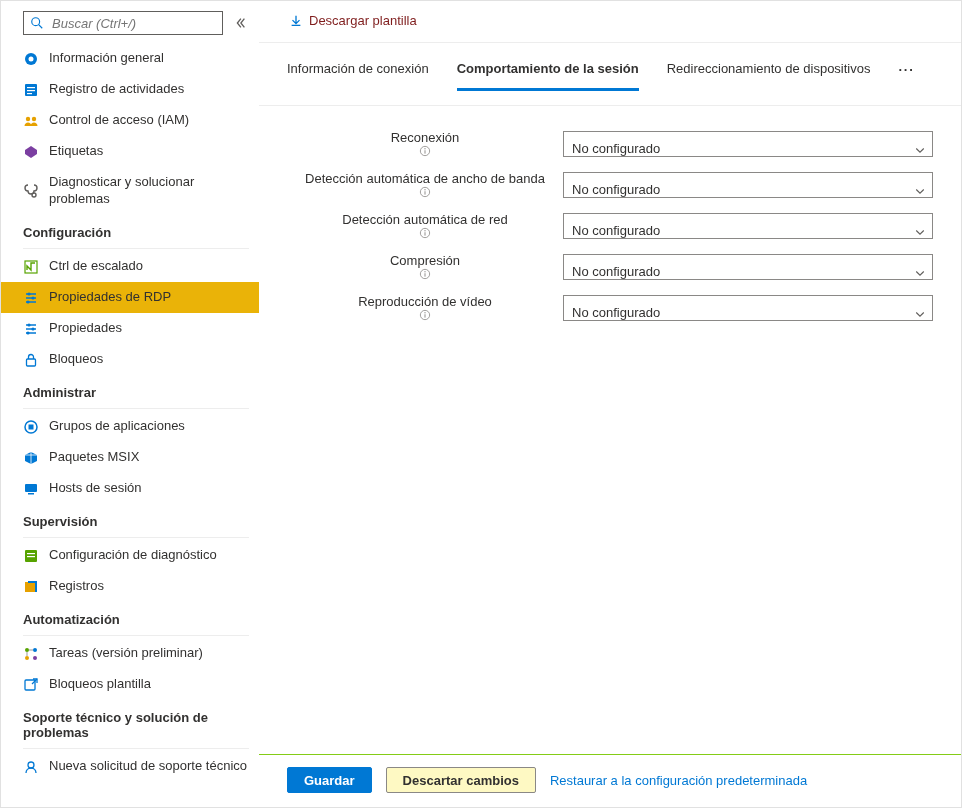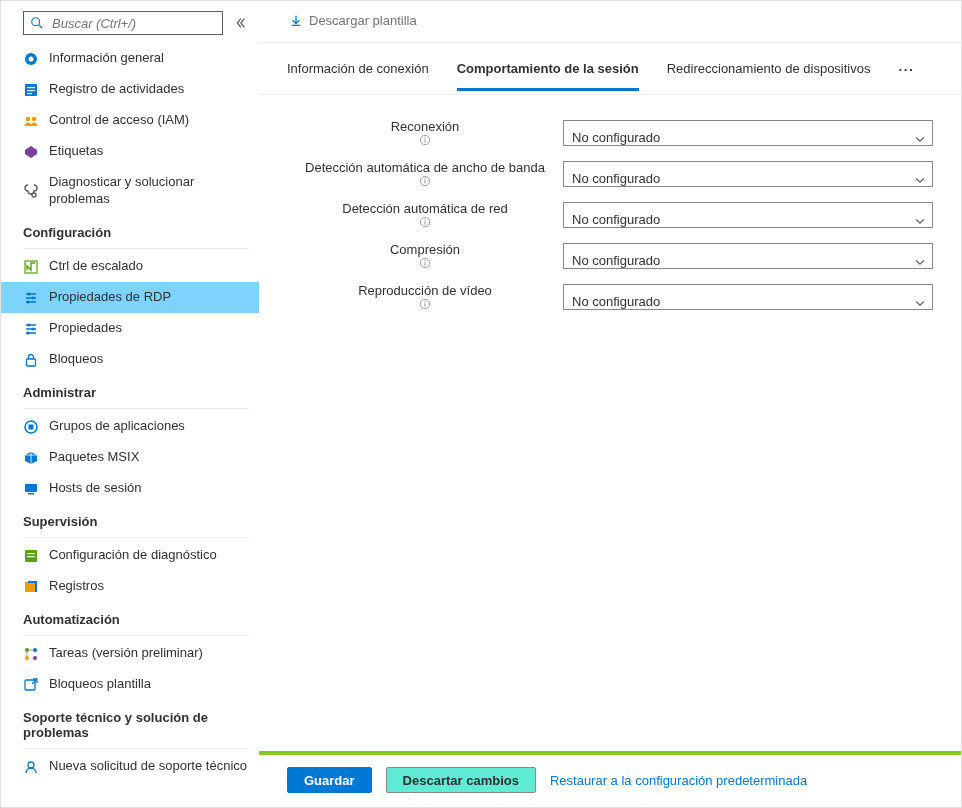--- a/index.html
+++ b/index.html
@@ -27,36 +27,36 @@
     font-weight: 600; padding: 10px 10px 6px 22px; color: #323130;
   }
   .nav-divider {
     border-top: 1px solid #ededed; margin: 2px 10px 2px 22px;
   }
   .nav-item {
     display: flex; align-items: center; gap: 10px;
     padding: 7px 10px 7px 22px; cursor: pointer;
     line-height: 1.3;
   }
-  .nav-item.active { background: #7dd3fc; }
+  .nav-item.active { background: #eab308; }
   .nav-item .ico { width: 16px; height: 16px; flex: 0 0 16px; display: inline-flex; align-items: center; justify-content: center; margin-top: 1px; }
   .nav-item .label { flex: 1; }
   .nav-item.multiline .label { line-height: 1.3; }
   
   .main { flex: 1; display: flex; flex-direction: column; padding: 0; position: relative; }
   .toolbar {
     display: flex; align-items: center; gap: 8px;
     padding: 8px 28px 10px 28px;
     border-bottom: 1px solid #ededed;
   }
-  .tool-btn { display: inline-flex; align-items: center; gap: 6px; cursor: pointer; color: #737373; padding: 4px 2px; }
+  .tool-btn { display: inline-flex; align-items: center; gap: 6px; cursor: pointer; color: #7f1d1d; padding: 4px 2px; }
   .tool-btn .ico { color: #0078d4; }
   .tabs {
     display: flex; align-items: center; gap: 28px;
-    padding: 18px 28px 4px 28px; border-bottom: 1px solid #ededed;
+    padding: 18px 28px 15px 28px; border-bottom: 1px solid #ededed;
   }
   .tab {
     padding: 0 0 12px 0; cursor: pointer; color: #323130;
     border-bottom: 3px solid transparent; margin-bottom: -1px;
     white-space: nowrap;
   }
   .tab.active { border-bottom-color: #0078d4; font-weight: 600; }
   .tab-more { color: #323130; font-weight: 700; letter-spacing: 1px; cursor: pointer; padding-bottom: 12px; }
   .form-area { padding: 24px 28px; flex: 1; overflow: auto; }
   .form-row {
@@ -70,28 +70,28 @@
     flex: 0 0 370px; height: 26px;
     border: 1px solid #8a8886; background: #fff;
     display: flex; align-items: flex-end; justify-content: space-between;
     padding: 0 6px 0 8px; cursor: pointer; font-size: 13px;
   }
   .select .chev { color: #605e5c; }
   
   .footer {
     display: flex; align-items: center; gap: 14px;
     padding: 12px 28px 14px 28px;
-    border-top: 4px solid #84cc16;
+    border-top: 1px solid #84cc16;
   }
   .btn {
     height: 26px; padding: 0 16px; font-size: 13px;
     border-radius: 2px; cursor: pointer; display: inline-flex; align-items: center;
   }
   .btn-primary { background: #0078d4; color: #fff; border: 1px solid #0078d4; font-weight: 600; }
-  .btn-secondary { background: #5eead4; color: #323130; border: 1px solid #8a8886; font-weight: 600; }
+  .btn-secondary { background: #fef9c3; color: #323130; border: 1px solid #8a8886; font-weight: 600; }
   .link { color: #0078d4; cursor: pointer; }
   svg { display: block; }
 </style>
 </head>
 <body>
 
 <div class="frame">
 
   <aside class="sidebar">
     <div class="search-row">

